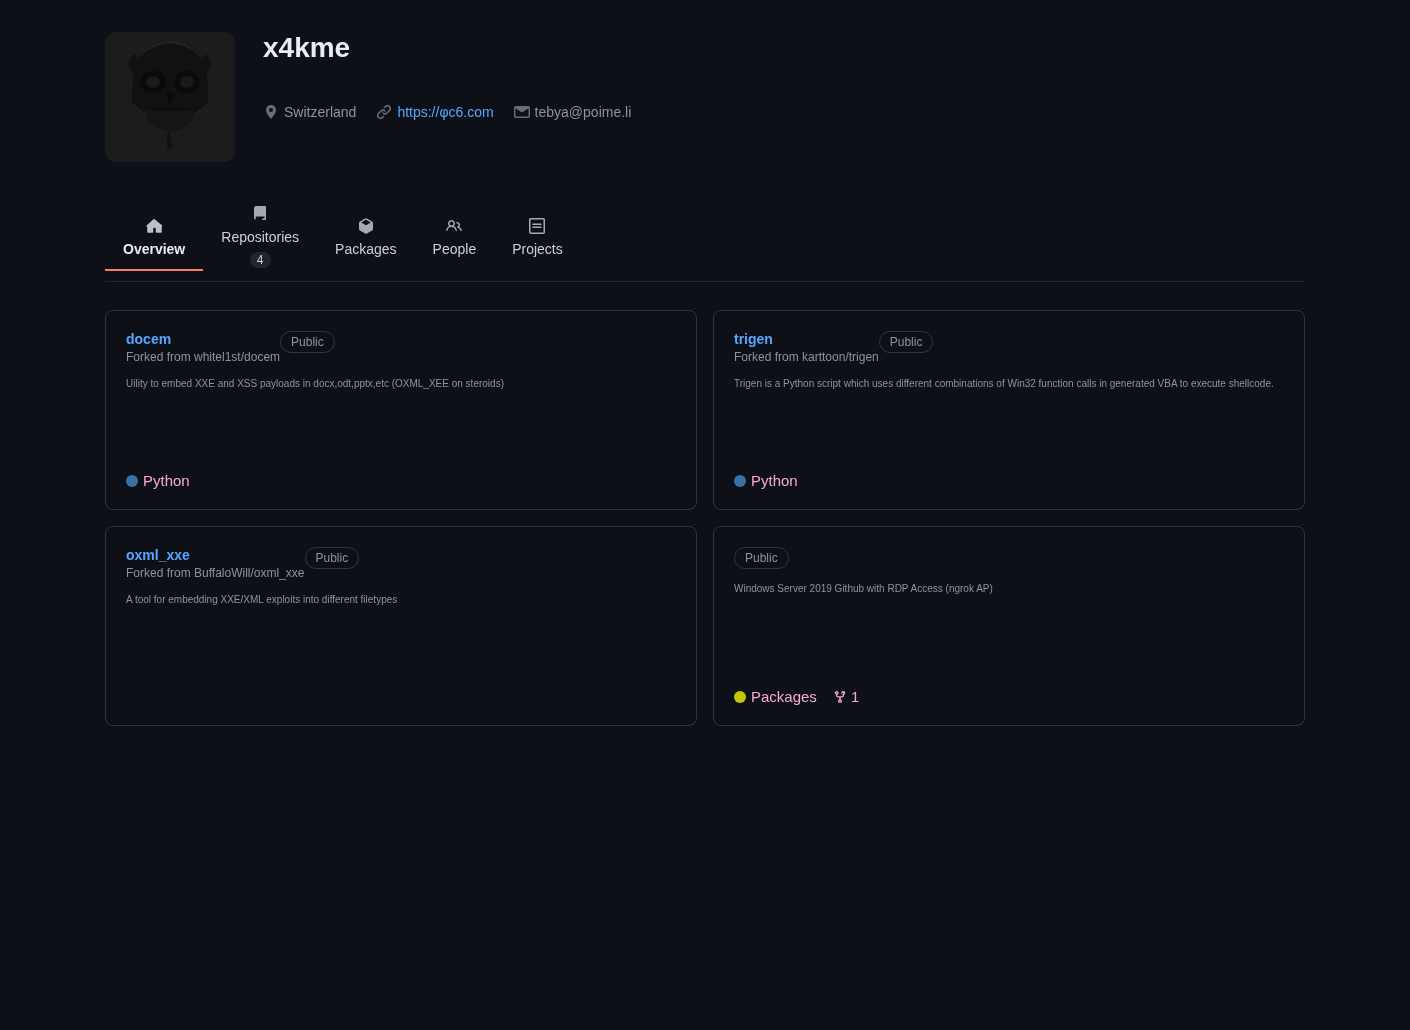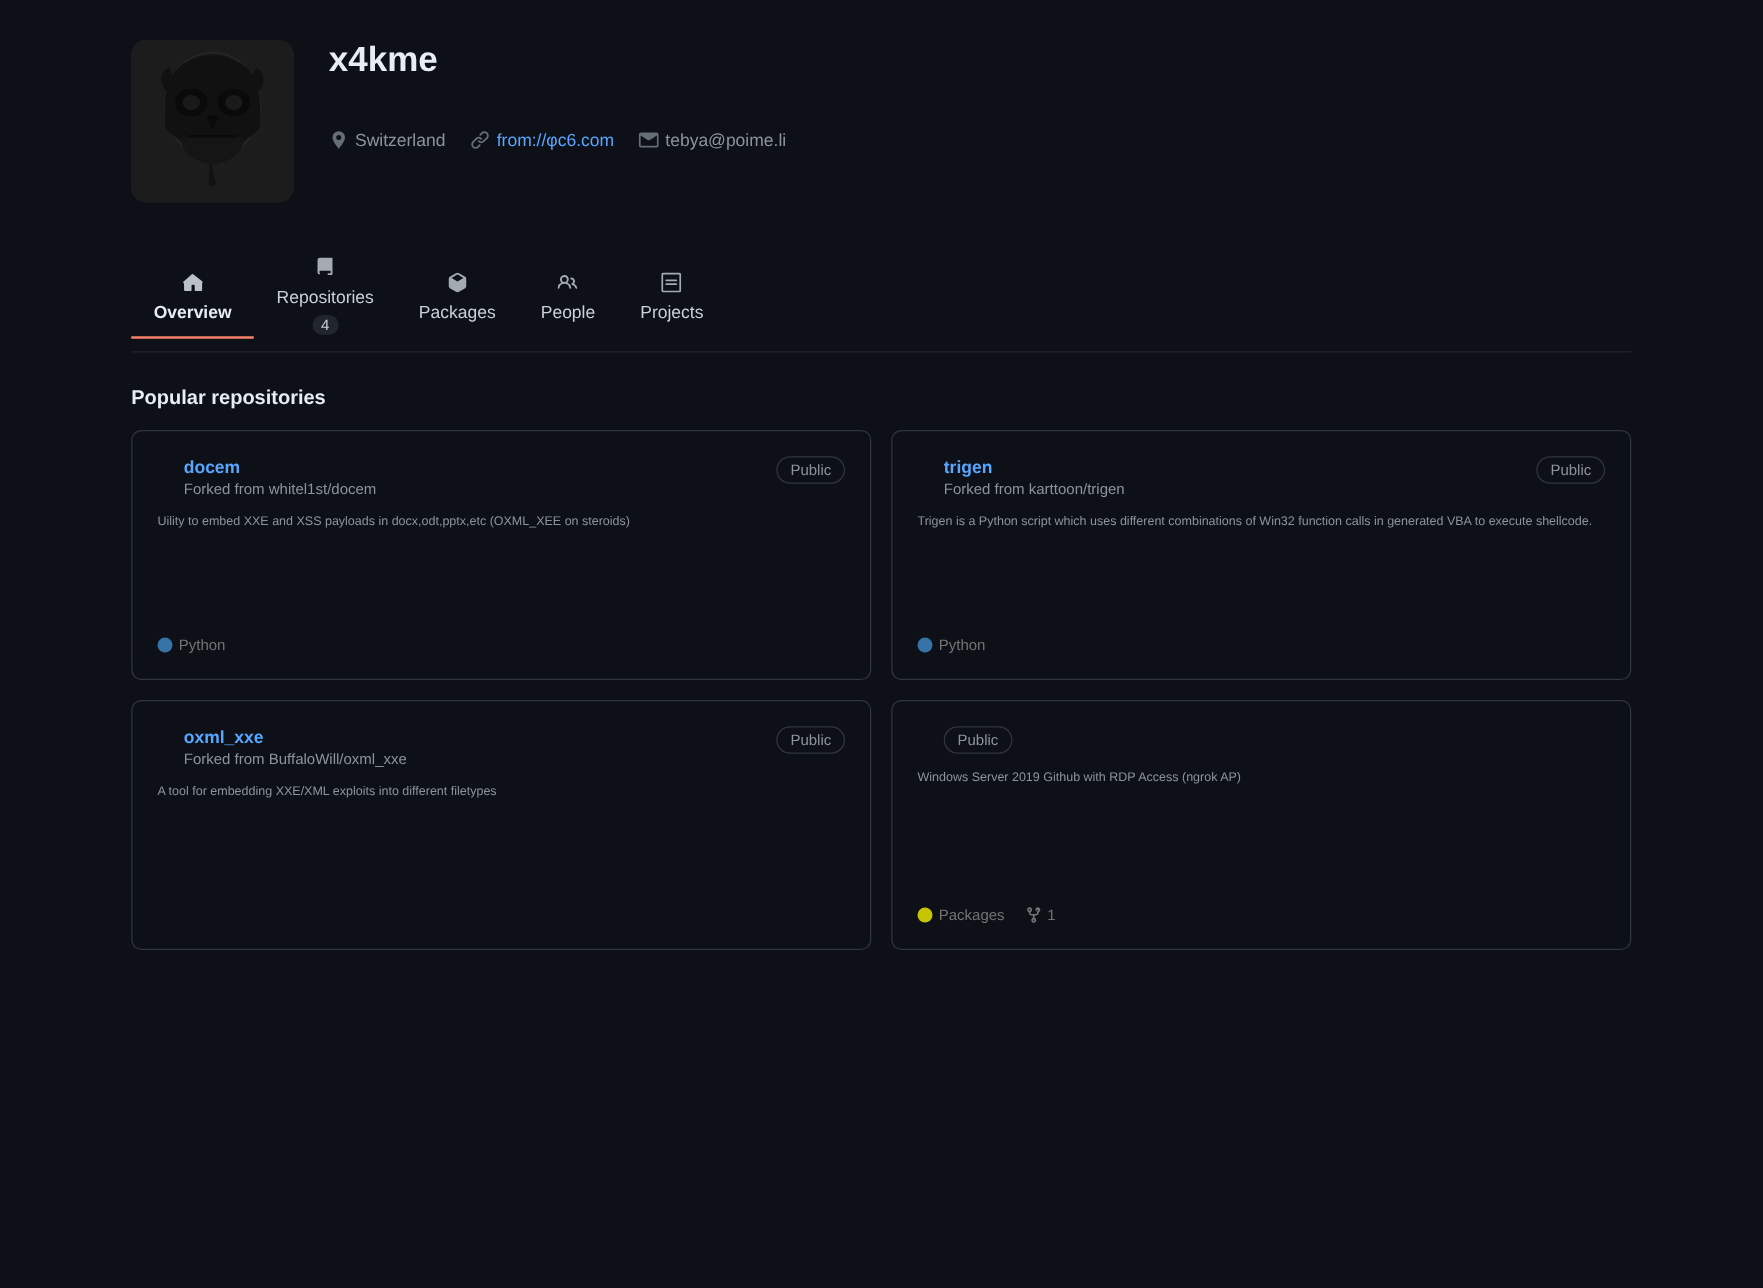--- a/index.html
+++ b/index.html
@@ -124,23 +124,22 @@
       border: 1px solid #30363d;
       border-radius: 8px;
       padding: 20px;
       display: flex;
       flex-direction: column;
       gap: 12px;
       min-height: 200px;
     }
     .repo-card-header {
       display: flex;
-      justify-content: space-between;
+      justify-content: flex-start;
       align-items: flex-start;
-      margin-left: 21px;
     }
     .repo-card-title-area {
       display: flex;
       flex-direction: column;
       gap: 3px;
     }
     .repo-name {
       color: #58a6ff;
       font-size: 14px;
       font-weight: 600;
@@ -162,22 +161,22 @@
     .repo-description {
       color: #8b949e;
       font-size: 10px;
       line-height: 1.5;
       flex: 1;
     }
     .repo-footer {
       display: flex;
       align-items: flex-start;
       gap: 16px;
-      font-size: 12px;
-      color: #737373;
+      font-size: 15px;
+      color: #f9a8d4;
     }
     .lang-indicator {
       display: flex;
       align-items: center;
       gap: 5px;
     }
     .lang-dot {
       width: 12px;
       height: 12px;
       border-radius: 50%;
@@ -234,21 +233,21 @@
           <svg class="meta-icon" viewBox="0 0 16 16" fill="currentColor">
             <path d="M8 1a5 5 0 0 0-5 5c0 3.5 5 9 5 9s5-5.5 5-9a5 5 0 0 0-5-5zm0 7a2 2 0 1 1 0-4 2 2 0 0 1 0 4z"></path>
           </svg>
           <span>Switzerland</span>
         </div>
         <div class="meta-item">
 
           <svg class="meta-icon" viewBox="0 0 16 16" fill="currentColor">
             <path d="M7.775 3.275a.75.75 0 001.06 1.06l1.25-1.25a2 2 0 112.83 2.83l-2.5 2.5a2 2 0 01-2.83 0 .75.75 0 00-1.06 1.06 3.5 3.5 0 004.95 0l2.5-2.5a3.5 3.5 0 00-4.95-4.95l-1.25 1.25zm-4.69 9.64a2 2 0 010-2.83l2.5-2.5a2 2 0 012.83 0 .75.75 0 001.06-1.06 3.5 3.5 0 00-4.95 0l-2.5 2.5a3.5 3.5 0 004.95 4.95l1.25-1.25a.75.75 0 00-1.06-1.06l-1.25 1.25a2 2 0 01-2.83 0z"></path>
           </svg>
-          <a class="meta-link" href="#">from://φc6.com</a>
+          <a class="meta-link" href="#">https://φc6.com</a>
         </div>
         <div class="meta-item">
 
           <svg class="meta-icon" viewBox="0 0 16 16" fill="currentColor">
             <path d="M1.75 2h12.5c.966 0 1.75.784 1.75 1.75v8.5A1.75 1.75 0 0114.25 14H1.75A1.75 1.75 0 010 12.25v-8.5C0 2.784.784 2 1.75 2zM1.5 4.307v7.943c0 .138.112.25.25.25h12.5a.25.25 0 00.25-.25V4.307l-5.545 3.63a1.75 1.75 0 01-1.91 0L1.5 4.307zm13-.545L8 7.21 1 3.762V3.75a.25.25 0 01.25-.25h12.5a.25.25 0 01.25.25v.012z"></path>
           </svg>
           <span>tebya@poime.li</span>
         </div>
       </div>
     </div>
@@ -282,21 +281,20 @@
     </a>
     <a class="nav-tab">
       <svg class="tab-icon" viewBox="0 0 16 16" fill="currentColor">
         <path d="M1.75 0h12.5C15.216 0 16 .784 16 1.75v12.5A1.75 1.75 0 0114.25 16H1.75A1.75 1.75 0 010 14.25V1.75C0 .784.784 0 1.75 0zM1.5 1.75v12.5c0 .138.112.25.25.25H14.25a.25.25 0 00.25-.25V1.75a.25.25 0 00-.25-.25H1.75a.25.25 0 00-.25.25zM4 8.5h8a.75.75 0 010 1.5H4A.75.75 0 014 8.5zm0-3h8a.75.75 0 010 1.5H4A.75.75 0 014 5.5z"></path>
       </svg>
       <span>Projects</span>
     </a>
   </nav>
 
   <div>
-    <h2 class="section-title">Popular repositories</h2>
 
     <div class="repos-grid">
 
       <div class="repo-card">
         <div class="repo-card-header">
           <div class="repo-card-title-area">
             <a class="repo-name" href="#">docem</a>
             <span class="repo-fork-info">Forked from whitel1st/docem</span>
           </div>
           <span class="repo-public-badge">Public</span>

